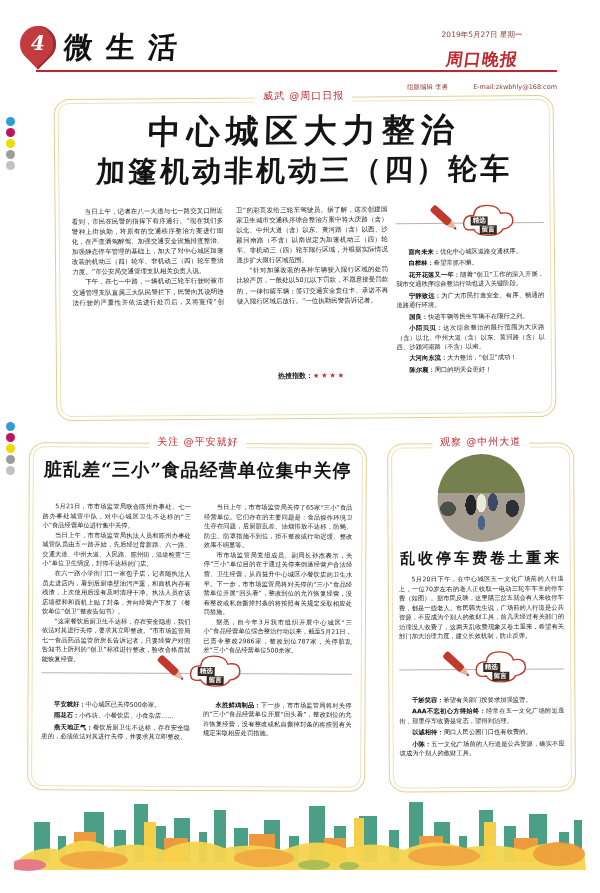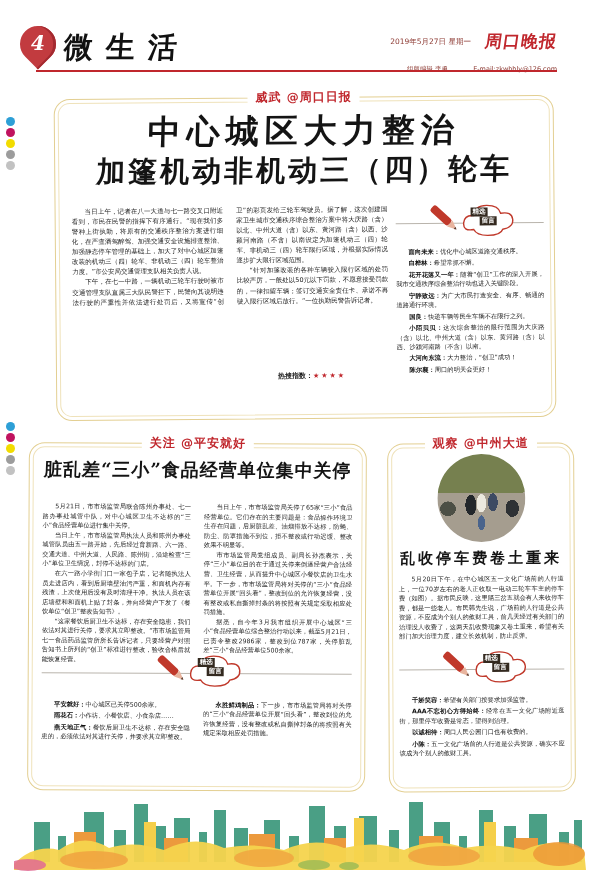--- a/index.html
+++ b/index.html
@@ -7,55 +7,55 @@
         font-family:"DejaVu Sans",sans-serif;color:#222;}
   
   .hdr-pin{position:absolute;left:20px;top:26px;width:36px;height:36px;background:#c23b3f;
            border-radius:50% 50% 50% 0;transform:rotate(-45deg);box-shadow:inset -2px -2px 0 #a32a30;}
   .hdr-pin span{display:block;width:36px;height:36px;line-height:34px;text-align:center;color:#fff;
            font-size:20px;font-weight:bold;font-style:italic;transform:rotate(45deg);
            font-family:"DejaVu Serif",serif;}
   .hdr-section{position:absolute;left:64px;top:28px;font-family:"DejaVu Serif",serif;font-weight:900;
            font-size:29px;letter-spacing:13px;color:#111;transform:skewX(-4deg);}
   .hdr-right{position:absolute;right:43px;top:30px;width:150px;text-align:right;}
-  .hdr-dateline{display:flex;justify-content:flex-end;align-items:center;gap:14px;}
+  .hdr-dateline{display:flex;justify-content:flex-end;align-items:center;gap:8px;flex-direction:column;}
   .hdr-date{font-size:7.5px;color:#8d3a33;white-space:nowrap;}
   .hdr-masthead{font-family:"DejaVu Serif",serif;font-weight:900;font-size:17px;color:#c0272d;
            letter-spacing:1px;transform:skewX(-8deg);white-space:nowrap;}
   .hdr-meta{display:flex;justify-content:space-between;margin-top:12px;font-size:6.5px;color:#8d3a33;}
   .hdr-rule{position:absolute;left:36px;top:70px;width:521px;height:2px;background:#c0272d;}
   
   .regdots{position:absolute;left:6px;width:10px;}
   .regdots i{display:block;width:9px;height:9px;border-radius:50%;margin-bottom:2px;}
   .d1{background:#2d9fd6;} .d2{background:#c0135f;} .d3{background:#f2dc00;}
   .d4{background:#9c9c9c;} .d5{background:#c2c2c2;}
   
   .artbox{position:absolute;background:#fff;border:1.5px solid #e3cf92;border-radius:16px;
           outline:1px solid #efe2ba;outline-offset:-5px;}
   .tag{position:absolute;top:-9px;left:50%;transform:translateX(-50%);background:#fff;padding:0 8px;
-          font-size:12px;font-weight:bold;color:#c0272d;white-space:nowrap;letter-spacing:1px;}
+          font-size:10px;font-weight:normal;color:#c0272d;white-space:nowrap;letter-spacing:1px;}
   .btitle{font-family:"DejaVu Serif",serif;font-weight:900;color:#141414;text-align:center;transform:skewX(-2deg);}
   
   .box1{left:55px;top:97px;width:498px;height:320px;transform:rotate(-0.5deg);}
   .t1a{margin-top:12px;font-size:33px;letter-spacing:6px;line-height:1.25;}
   .t1b{font-size:29px;letter-spacing:3px;line-height:1.35;}
   .flow1{position:absolute;left:16px;top:107px;width:316px;height:195px;column-count:2;column-gap:13px;
          font-size:6.5px;line-height:1.55;text-align:justify;overflow:hidden;color:#1d1d1d;}
   .flow1 p,.flow2 p{margin:0;text-indent:2em;}
   .hotline{position:absolute;left:175px;top:273px;width:160px;text-align:center;background:#fff;
          font-size:7px;font-weight:bold;color:#1d1d1d;}
   .hotline .stars{color:#c0272d;letter-spacing:2px;}
   .cmtcol1{position:absolute;left:340px;top:100px;width:148px;}
   
   .badge{position:relative;height:50px;}
   .badge-line{position:absolute;left:0;right:0;top:26px;height:1px;background:#b9b4ac;}
   .badge-inner{position:absolute;left:50%;top:2px;transform:translateX(-50%);display:flex;align-items:center;}
   .pencil{transform:rotate(8deg);margin-right:-6px;}
   .cloud{position:relative;width:56px;height:40px;}
-  .cloud-text{position:absolute;left:12px;top:9px;font-size:6.5px;font-weight:bold;line-height:9px;}
+  .cloud-text{position:absolute;left:12px;top:18px;font-size:6.5px;font-weight:bold;line-height:9px;}
   .cloud-text span{display:inline-block;background:#33291f;color:#fff;padding:0 2px;}
   .cloud-text .l2{margin-left:9px;}
   .cmt{margin:0 0 2px 0;font-size:6.3px;line-height:1.5;text-align:justify;text-indent:2em;color:#1c1c1c;}
   .cmt b{color:#111;}
   
   .box2{left:28px;top:443px;width:336px;height:346px;transform:rotate(0.3deg);}
   .t2{margin-top:14px;font-size:18px;letter-spacing:1px;}
   .flow2{position:absolute;left:13px;top:58px;width:310px;height:188px;column-count:2;column-gap:13px;
          font-size:6.3px;line-height:1.52;text-align:justify;overflow:hidden;color:#1d1d1d;}
   .badge2{position:absolute;left:13px;right:13px;top:203px;}
@@ -89,21 +89,21 @@
     <span>4</span>
   </div>
   <div class="hdr-section">微生活</div>
   <div class="hdr-right">
     <div class="hdr-dateline">
       <span class="hdr-date">2019年5月27日 星期一</span>
       <span class="hdr-masthead">周口晚报</span>
     </div>
     <div class="hdr-meta">
       <span>组版编辑 李勇</span>
-      <span>E-mail:zkwbhly@126.com</span>
+      <span>E-mail:zkwbhly@168.com</span>
     </div>
   </div>
   <div class="hdr-rule"></div>
 
   <div class="regdots" style="top:117px">
     <i class="d1"></i>
       <i class="d2"></i>
       <i class="d3"></i>
       <i class="d4"></i>
       <i class="d5"></i>

